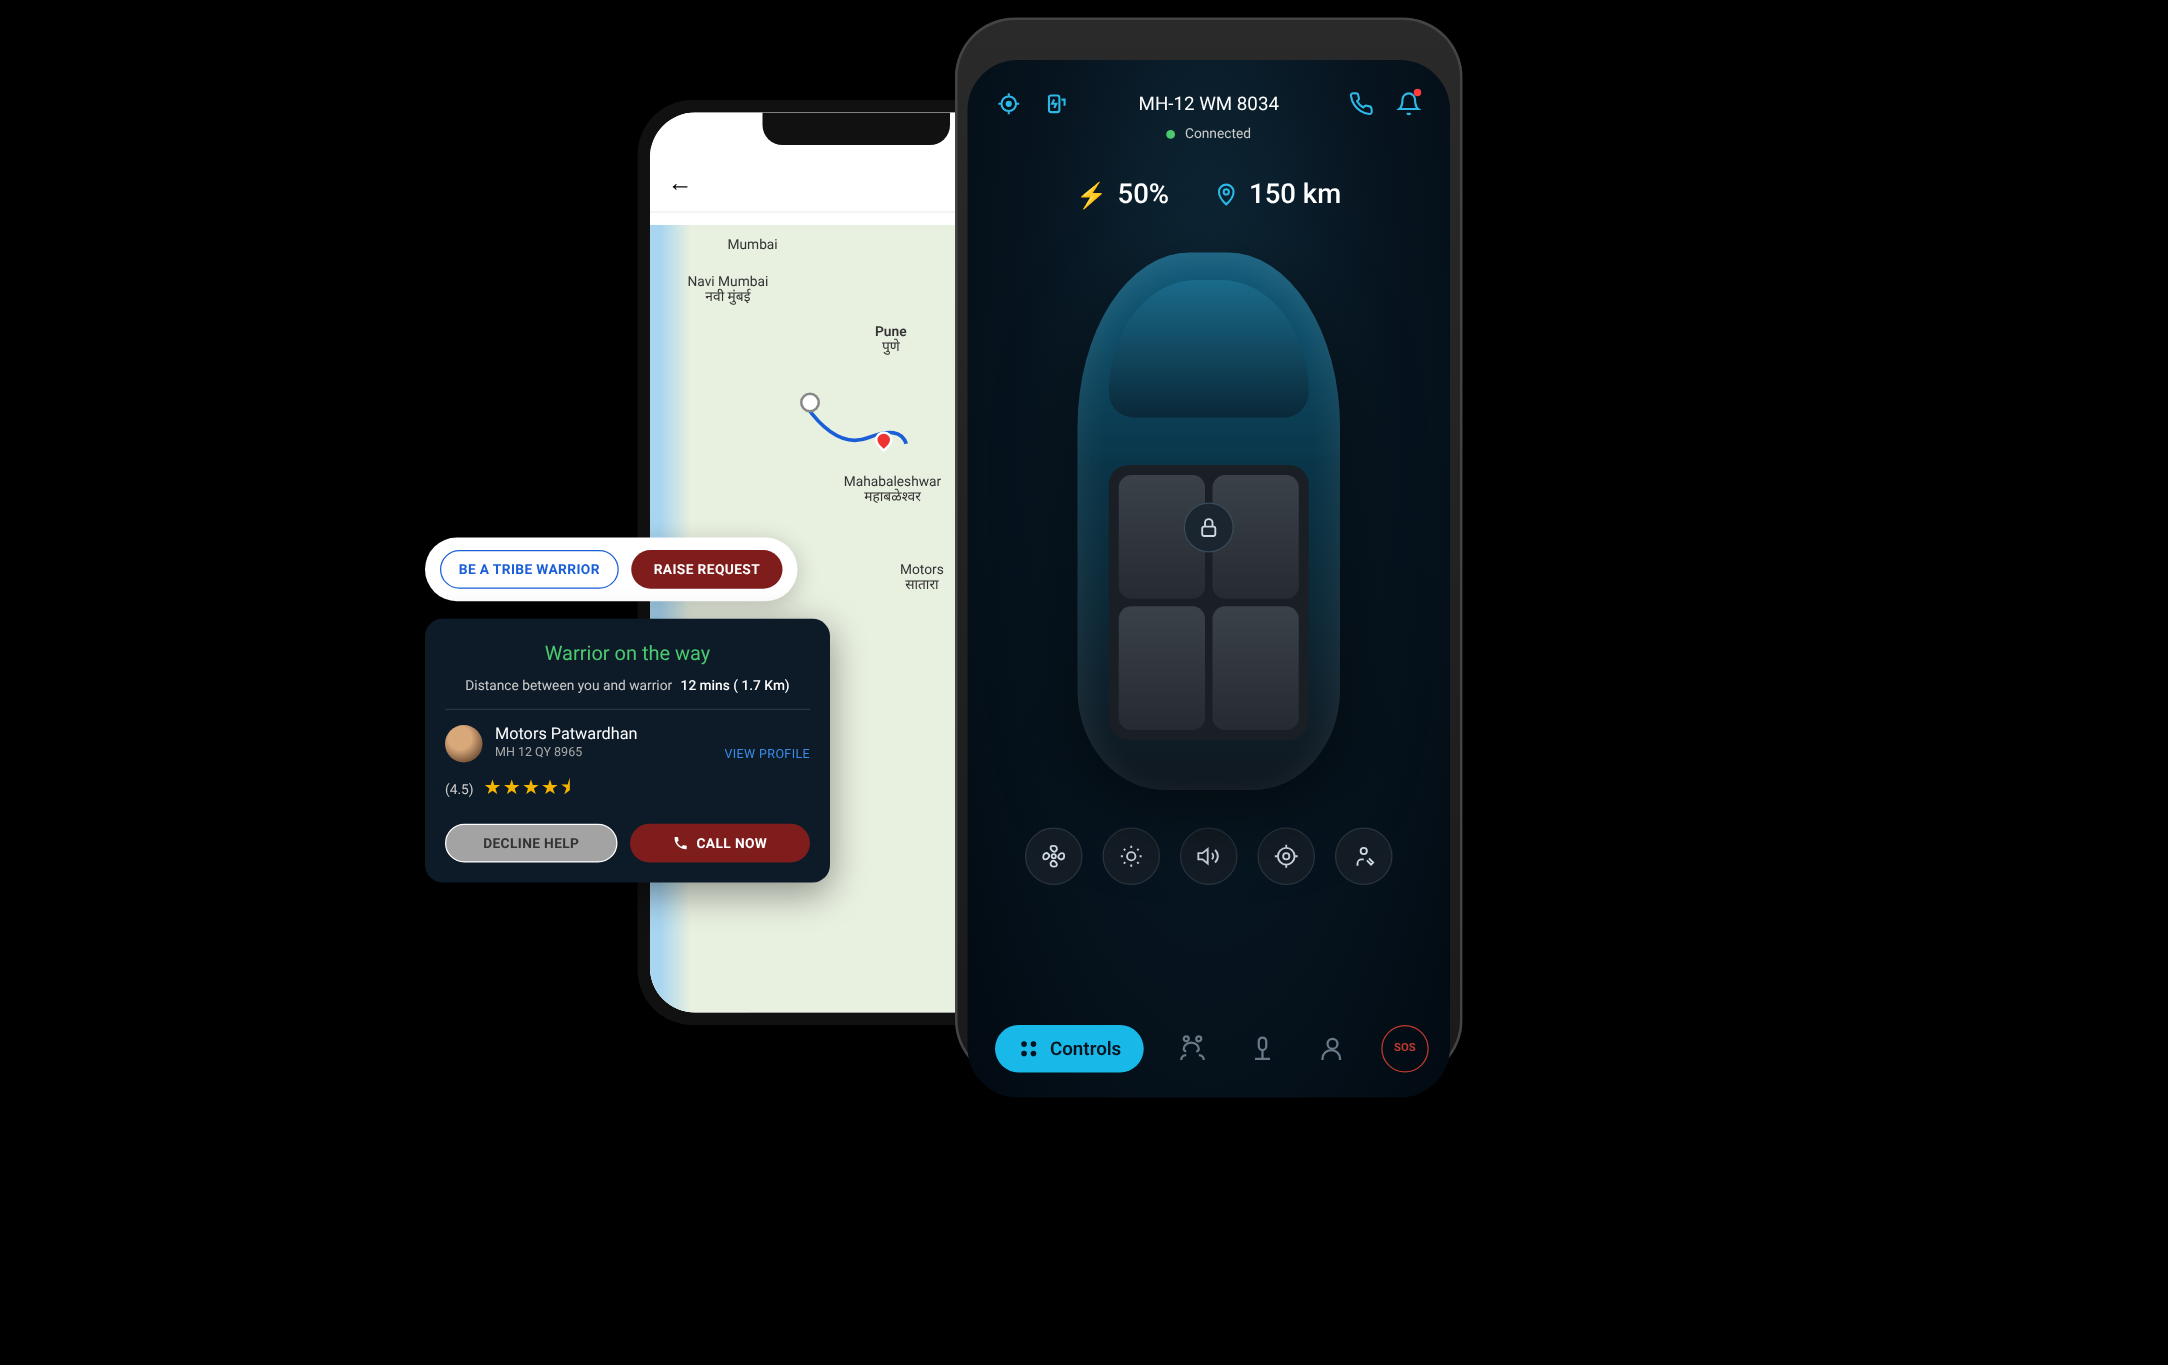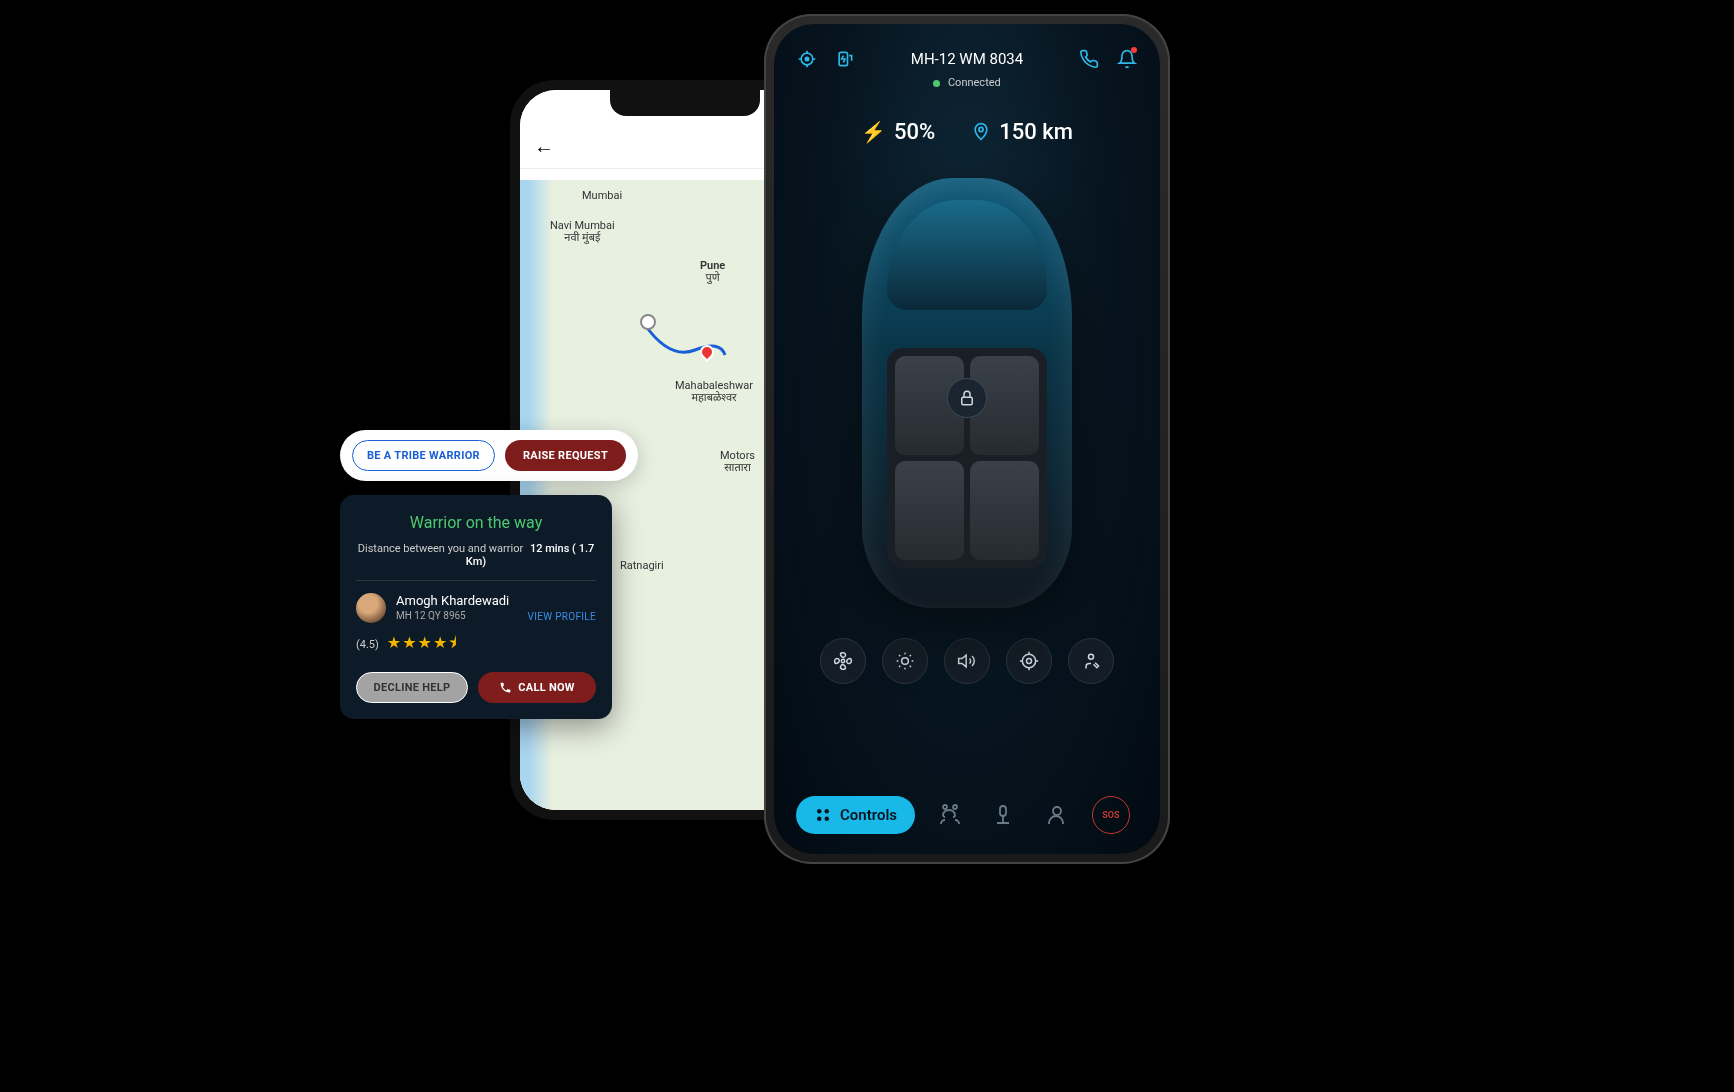--- a/index.html
+++ b/index.html
@@ -120,21 +120,21 @@
   font-weight: 700;
   cursor: pointer;
   letter-spacing: 0.3px;
 }
 
 
 .warrior-card {
   position: absolute;
   left: 340px;
   top: 495px;
-  width: 272px;
+  width: 324px;
   background: #0d1b28;
   color: #fff;
   border-radius: 14px;
   padding: 18px 16px 16px;
   z-index: 4;
   box-shadow: 0 8px 30px rgba(0,0,0,0.4);
 }
 .warrior-title { color: #4cc96f; font-size: 16px; text-align: center; margin-bottom: 10px; }
 .warrior-sub { font-size: 11px; color: #ccc; text-align: center; margin-bottom: 12px; }
 .warrior-sub b { color: #fff; font-weight: 500; margin-left: 4px; }
@@ -165,20 +165,21 @@
   z-index: 5;
   box-shadow: 0 0 0 2px #444 inset;
 }
 .phone-front-screen {
   width: 100%;
   height: 100%;
   background: radial-gradient(ellipse at 50% 30%, #0f2a3a 0%, #071520 50%, #020a12 100%);
   border-radius: 40px;
   position: relative;
   overflow: hidden;
+  margin-top: 24px;
 }
 .top-bar {
   display: flex;
   align-items: center;
   justify-content: space-between;
   padding: 24px 22px 0;
 }
 .top-icons-left, .top-icons-right { display: flex; gap: 16px; }
 .icon-btn { width: 22px; height: 22px; display: flex; align-items: center; justify-content: center; cursor: pointer; color: #2db8e8; }
 .notif-dot::after { content:""; width:6px; height:6px; background:#ff3b3b; border-radius:50%; position:absolute; margin-left:14px; margin-top:-18px; }
@@ -265,21 +266,21 @@
   background:#141d26;
   border:1px solid #2a3540;
   display:flex; align-items:center; justify-content:center;
   color:#cfd8e0;
   cursor:pointer;
 }
 
 .bottom-nav {
   position:absolute;
   bottom:14px;
-  left:14px; right:22px;
+  left:14px; right:9px;
   display:flex;
   align-items:center;
   gap:14px;
   justify-content:space-between;
   padding: 6px 8px;
 }
 .nav-active {
   background:#18b8e8;
   color:#071520;
   border-radius:24px;
@@ -351,21 +352,21 @@
 <div class="warrior-card">
   <div class="warrior-title">Warrior on  the way</div>
   <div class="warrior-sub">
     <span>Distance between you and warrior</span>
     <b>12 mins ( 1.7 Km)</b>
   </div>
   <hr class="warrior-divider">
   <div class="warrior-profile">
     <div class="avatar"></div>
     <div class="profile-info">
-      <div class="profile-name">Amogh Khardewadi</div>
+      <div class="profile-name">Motors Patwardhan</div>
       <div class="profile-sub">MH 12 QY 8965</div>
     </div>
     <div class="view-profile">VIEW PROFILE</div>
   </div>
   <div class="rating-row">
     <span class="rating-num">(4.5)</span>
     <span class="stars">★★★★⯨</span>
   </div>
   <div class="warrior-actions">
     <button class="btn-outline">DECLINE  HELP</button>

